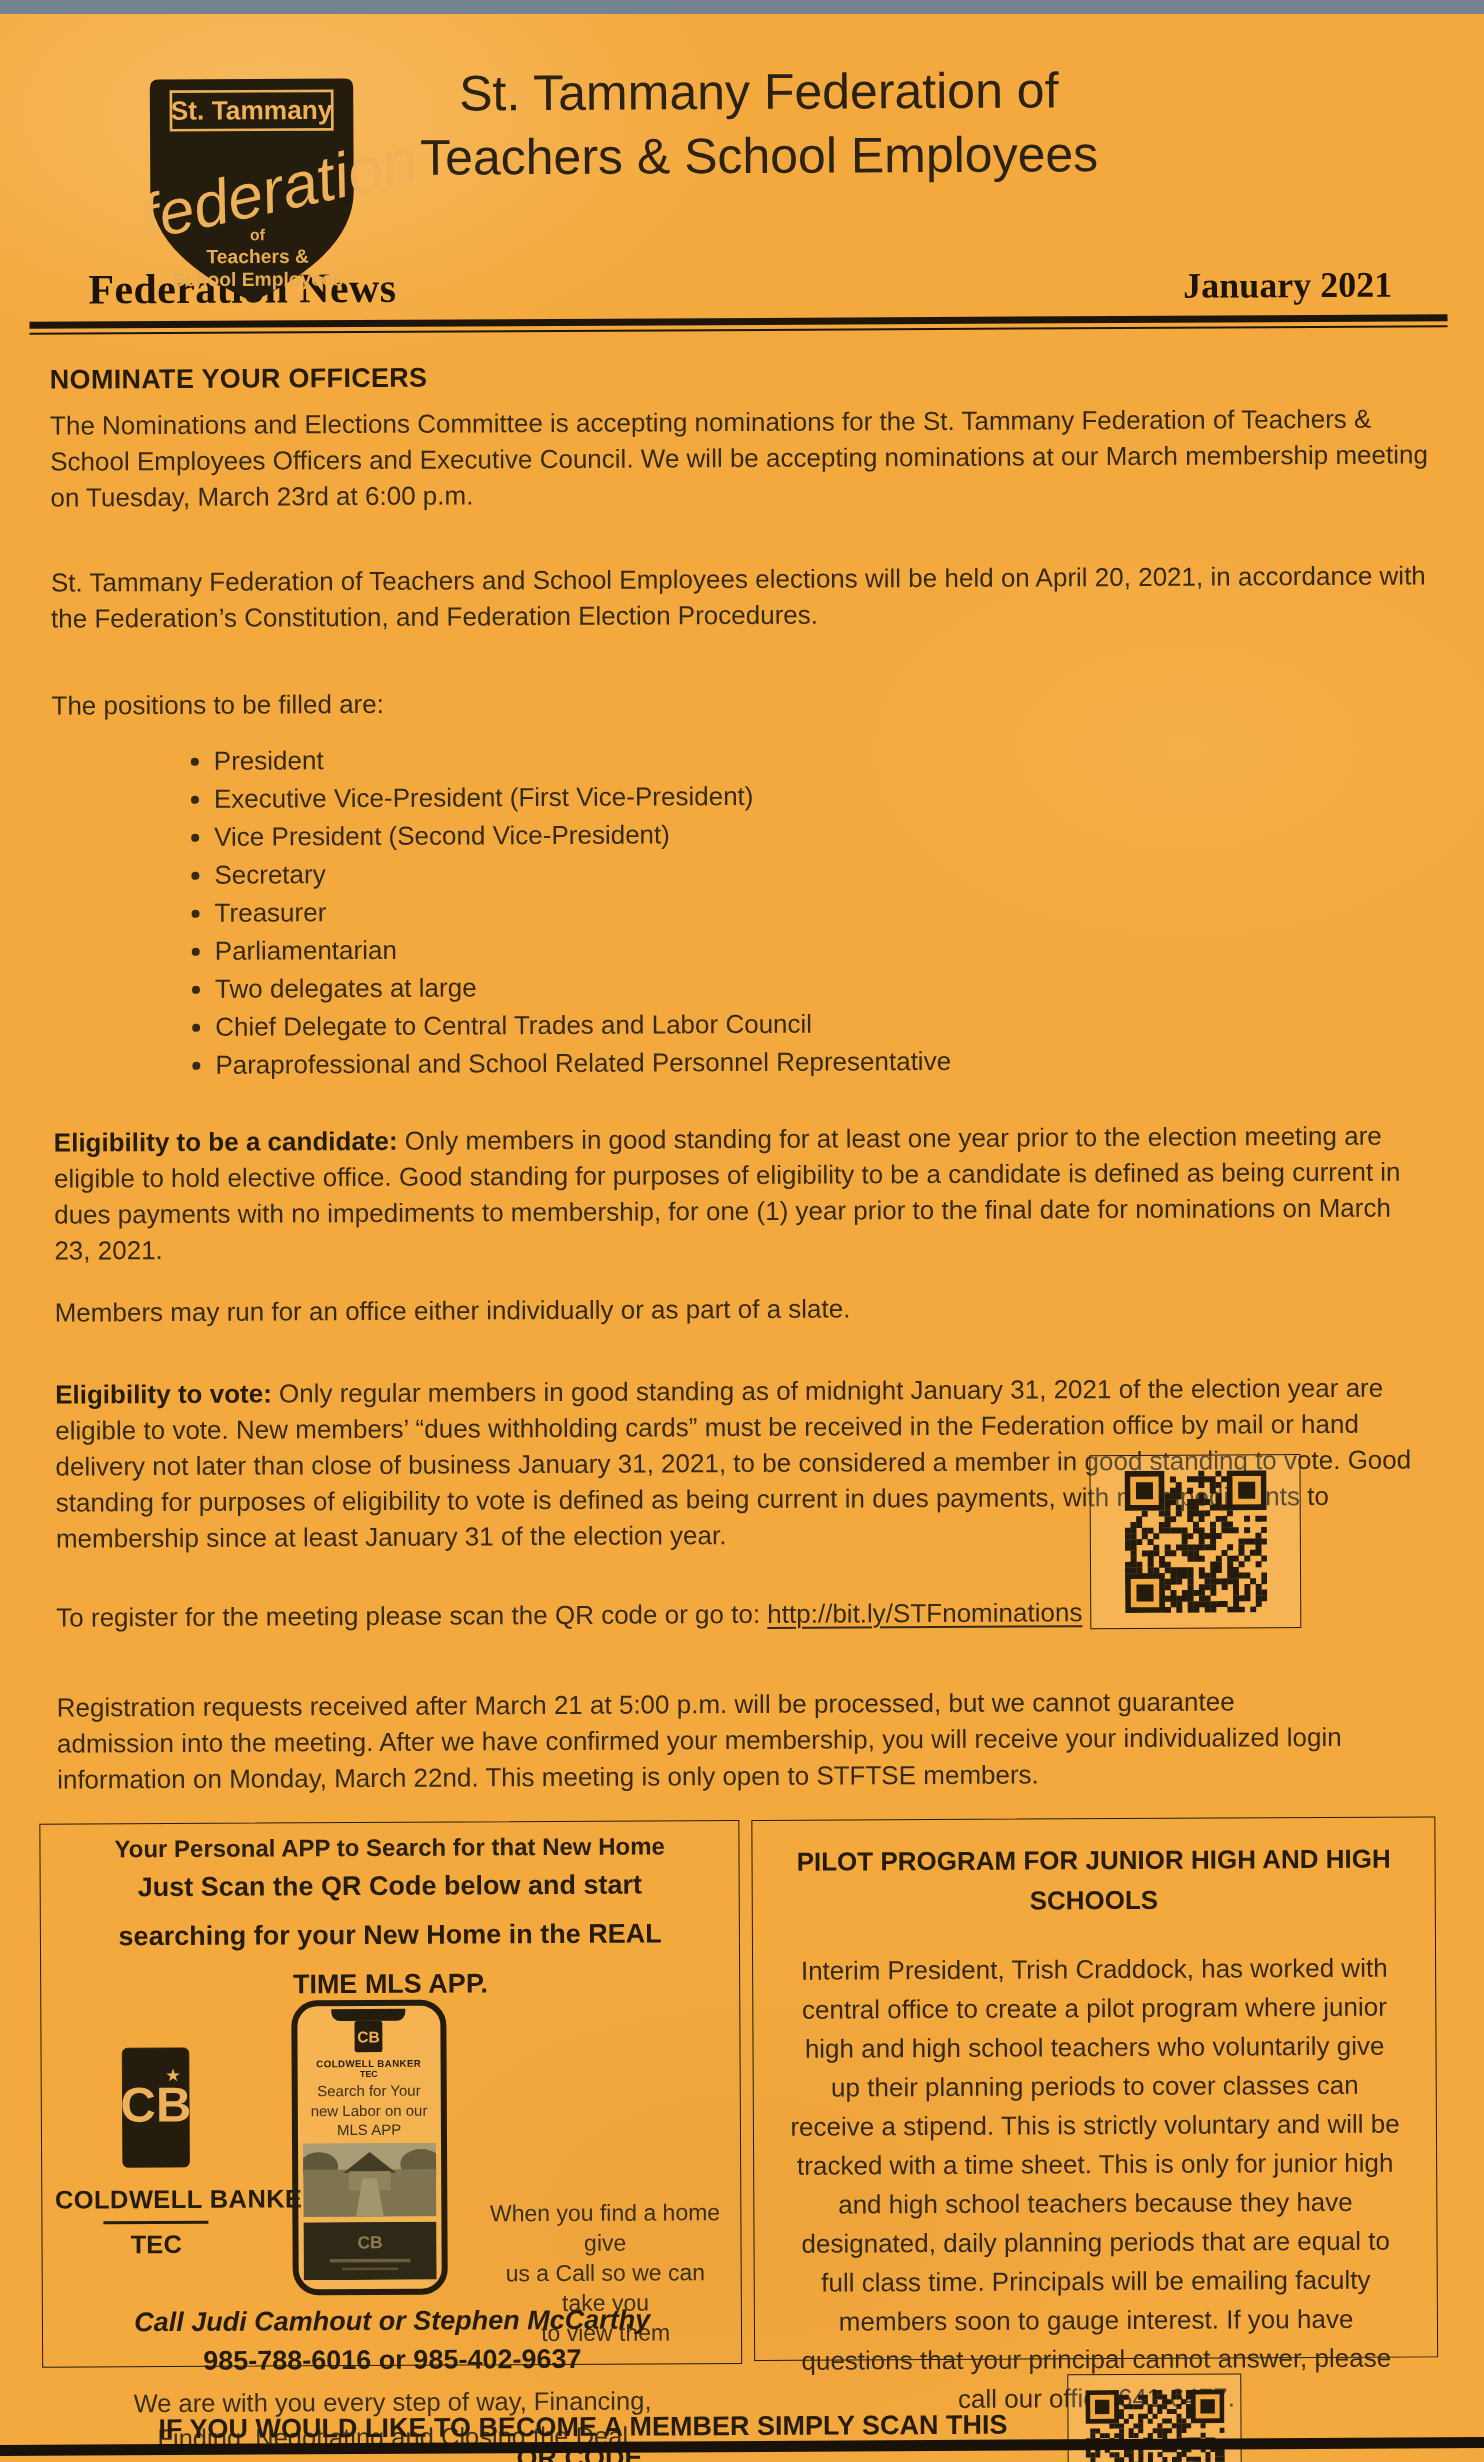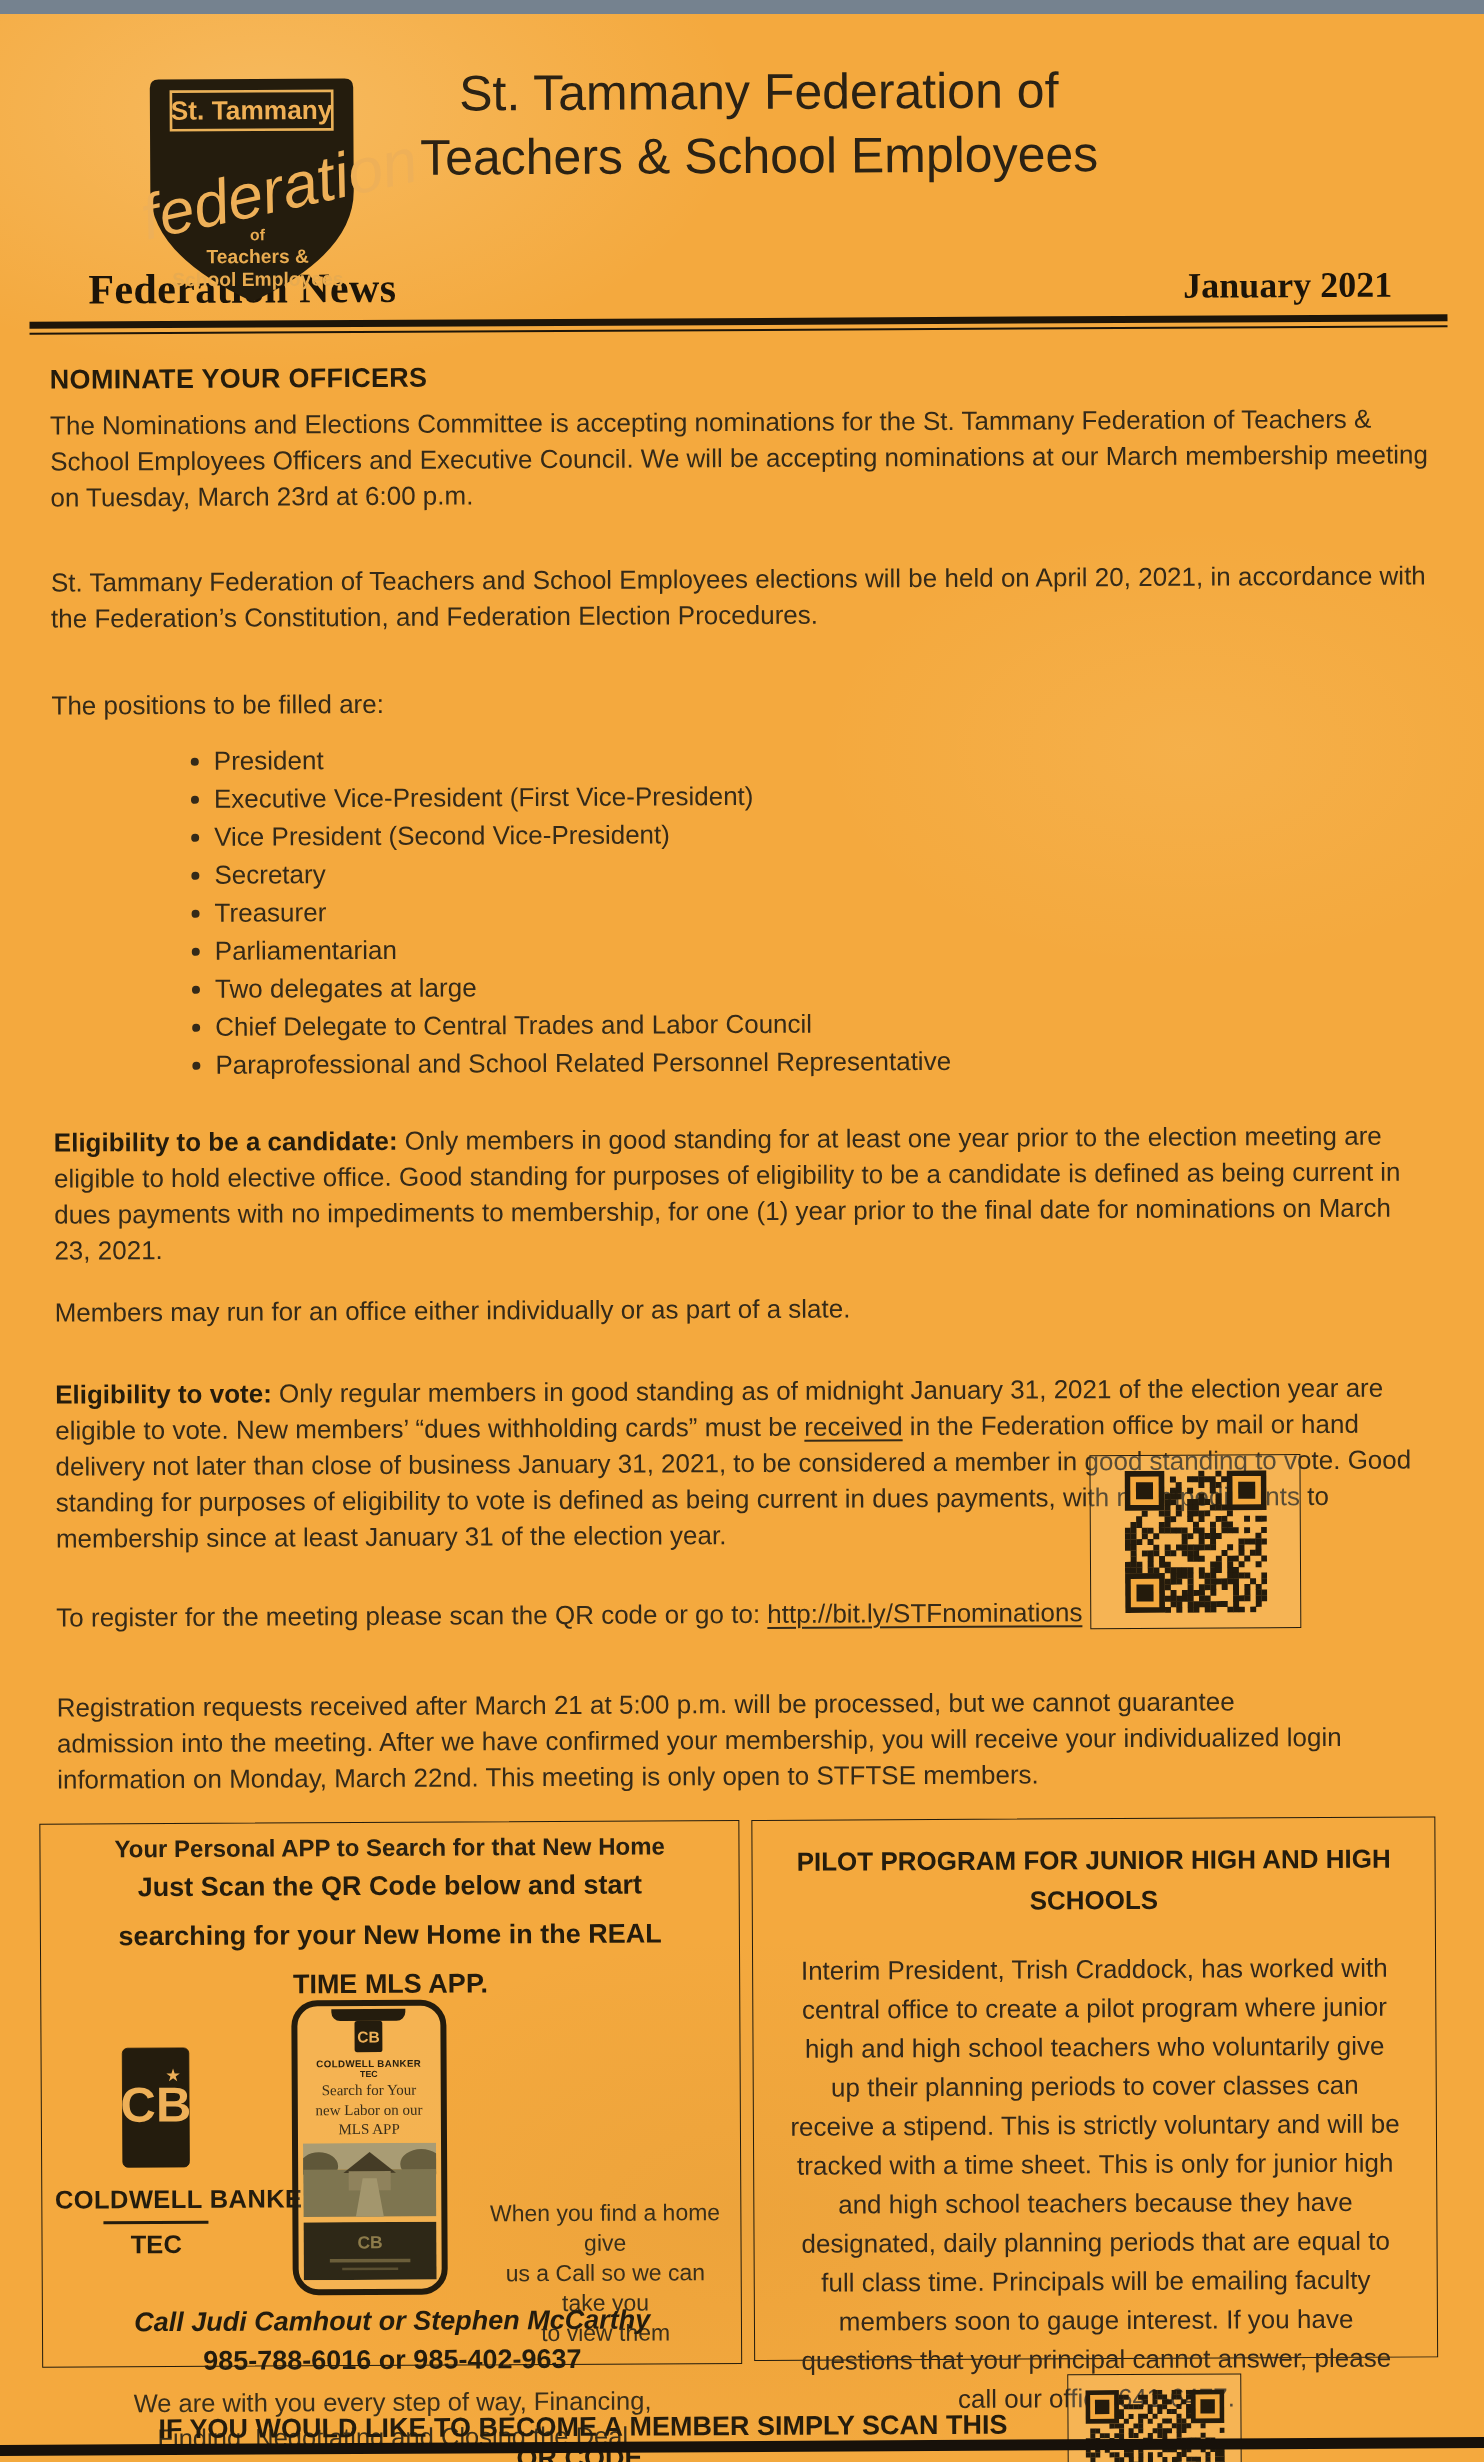--- a/index.html
+++ b/index.html
@@ -35,21 +35,21 @@
   .para{font-size:26px;line-height:36px;margin:0;}
   .p1{margin-top:12.3px;}
   .p2{margin-top:49px;}
   .positions-intro{margin-top:51px;}
   ul.positions{margin:23px 0 0 0;padding-left:162px;}
   ul.positions li{font-size:26px;line-height:30px;margin:8px 0;}
   .candidate{margin-top:44px;}
   .lead{font-weight:700;color:#251c0c;}
   .slate{margin-top:26px;}
   .vote-wrap{position:relative;margin-top:46px;}
-  .u{text-decoration:underline;text-underline-offset:3.5px;text-decoration-thickness:1.8px;}
+  .u{text-underline-offset:3.5px;text-decoration-thickness:1.8px;}
   .qr-box{border:1.8px solid #241c0d;display:flex;align-items:center;justify-content:center;background:rgba(255,235,190,.18);}
   .qr1{position:absolute;right:133px;top:84px;width:209px;height:172px;}
   .register-line{margin-top:46px;font-size:26px;}
   .register-line .link{text-decoration:underline;text-underline-offset:4.4px;text-decoration-thickness:1.8px;color:#352a18;cursor:pointer;}
   .registration{margin-top:56px;max-width:1299px;}
 
   
   .boxrow{display:flex;gap:12.3px;margin:26px 0 0 -17.6px;}
   .adbox{width:713px;height:544px;border:1.8px solid #241c0d;box-sizing:border-box;padding:8.8px 12.3px;position:relative;}
   .adbox .intro{font-size:24px;font-weight:700;text-align:center;color:#2a200f;margin-top:1.8px;}
@@ -59,21 +59,21 @@
   .cb-logo{display:inline-block;}
   .cb-name{font-size:25.5px;font-weight:700;color:#241c0d;letter-spacing:0.4px;margin-top:12.3px;white-space:nowrap;}
   .cb-rule{width:105px;height:3.5px;background:#241c0d;margin:7px auto 5.3px auto;}
   .cb-sub{font-size:25.5px;font-weight:700;color:#241c0d;}
   .phone{width:155px;height:295px;border:6.1px solid #241c0d;border-radius:26px;box-sizing:border-box;position:relative;background:rgba(255,240,200,.15);margin-top:-10.5px;}
   .notch{position:absolute;top:2.6px;left:50%;transform:translateX(-50%);width:74px;height:12.3px;background:#241c0d;border-radius:0 0 8.8px 8.8px;}
   .pscreen{position:absolute;inset:14px 5.3px 7px 5.3px;text-align:center;}
   .pscreen .mini-cb{margin:0 auto;}
   .pscreen .pbrand{font-size:9.7px;font-weight:700;color:#2a200f;letter-spacing:0.4px;margin-top:1.8px;}
   .pscreen .psub{font-size:8.8px;font-weight:700;color:#2a200f;}
-  .pscreen .ptext{font-size:15px;line-height:19.3px;color:#3a2f1a;margin-top:2.6px;font-family:Liberation Serif, serif;}
+  .pscreen .ptext{font-size:15px;line-height:19.3px;color:#3a2f1a;margin-top:2.6px;}
   .qr2col{width:246px;text-align:center;margin-top:32px;}
   .qr2{width:140px;height:140px;margin:0 auto;}
   .qr2-caption{font-size:23px;line-height:30px;color:#3a2f1a;margin-top:14px;}
   .call-line{text-align:center;font-size:27px;font-weight:700;font-style:italic;color:#241c0d;margin-top:5.3px;}
   .phones-line{text-align:center;font-size:27px;font-weight:700;color:#241c0d;margin-top:8px;}
   .closing{text-align:center;font-size:25.5px;line-height:35px;color:#3a2f1a;margin-top:8.8px;}
 
   .pilotbox{width:696px;height:541px;border:1.8px solid #241c0d;box-sizing:border-box;padding:16px 35px;}
   .pilot-title{font-size:26px;font-weight:700;text-align:center;color:#251c0c;line-height:40px;margin-top:5.3px;}
   .pilot-body{font-size:26px;line-height:39px;text-align:center;color:#33281a;margin-top:30px;}

